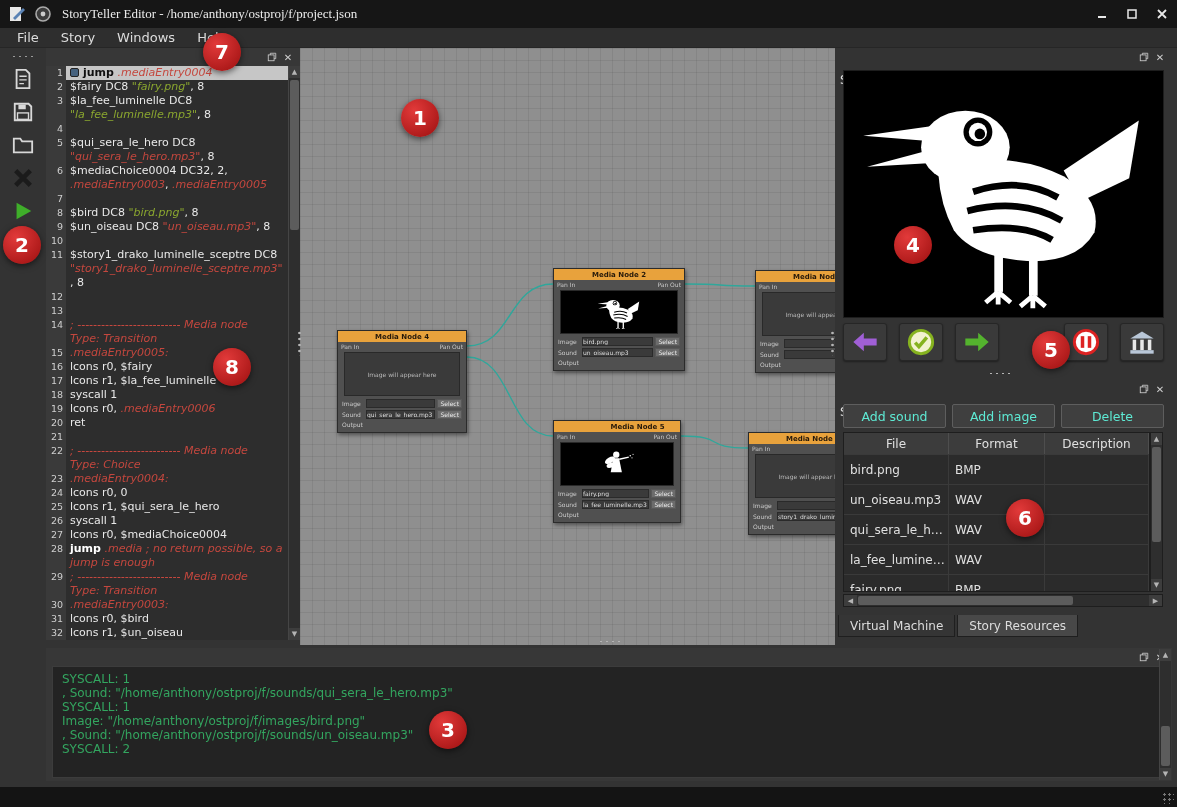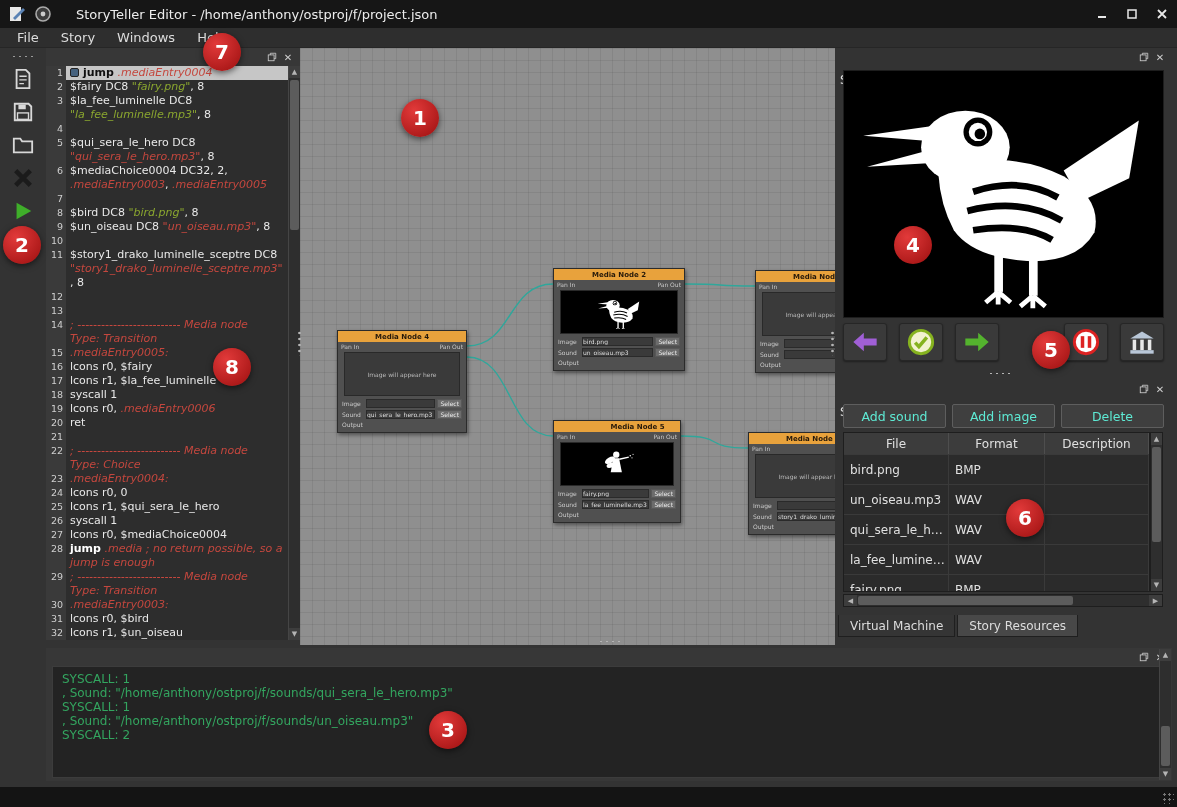--- a/index.html
+++ b/index.html
@@ -4,21 +4,21 @@
 <style>
   * { margin:0; padding:0; box-sizing:border-box; }
   html,body { width:1177px; height:807px; background:#000; }
   body { font-family:"DejaVu Sans","Liberation Sans",sans-serif; position:relative; overflow:hidden;
          --string-green:#8aa62f; --code-red:#c4473e; --link:#2fa79b; --log-green:#33a55f; --node-title:#e8a23c; }
   .window { position:absolute; inset:0; background:#333; }
 
   
   .titlebar { position:absolute; left:0; top:0; right:0; height:28px; background:#161616; display:flex; align-items:center; color:#ececec; font-size:13px; }
   .tb-ic { width:18px; height:18px; margin-left:8px; flex:none; }
-  .tb-title { margin-left:24px; white-space:nowrap; }
+  .tb-title { margin-left:10px; white-space:nowrap;font-family:Liberation Serif, serif; }
   .tb-ctrls { margin-left:auto; display:flex; height:100%; }
   .tb-btn { width:30px; height:100%; display:flex; align-items:center; justify-content:center; }
   .tb-btn svg { width:12px; height:12px; }
 
   
   .menubar { position:absolute; top:28px; left:0; right:0; height:20px; background:#2e2e2e; display:flex; align-items:center; font-size:13px; color:#ddd; padding-left:6px; border-bottom:1px solid #262626; }
   .menu-item { padding:0 11px; }
 
   
   .left-toolbar { position:absolute; left:0; top:48px; width:46px; bottom:20px; background:#333; }
@@ -652,20 +652,21 @@
           <svg>
             <use href="#sym-float"></use>
           </svg>
         </span>
       <span class="dock-btn">✕</span>
     </div>
     <div class="logs-content" id="logs-content">
         <div class="log-line">SYSCALL: 1</div>
         <div class="log-line">, Sound: "/home/anthony/ostproj/f/sounds/qui_sera_le_hero.mp3"</div>
         <div class="log-line">SYSCALL: 1</div>
+        <div class="log-line">Image: "/home/anthony/ostproj/f/images/bird.png"</div>
         <div class="log-line">, Sound: "/home/anthony/ostproj/f/sounds/un_oiseau.mp3"</div>
         <div class="log-line">SYSCALL: 2</div>
       </div>
     <div class="logs-vscroll vscroll">
       <div class="arr">▲</div>
       <div class="thumb" style="bottom:14px;height:40px"></div>
       <div class="arr dn">▼</div>
     </div>
   </div>
 

